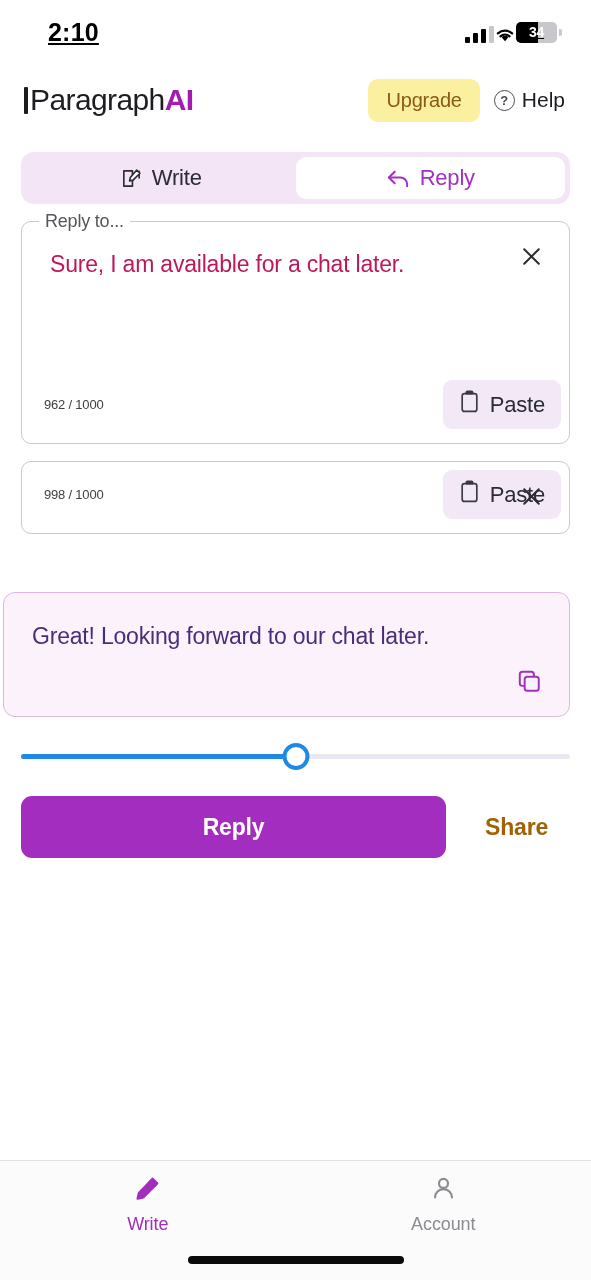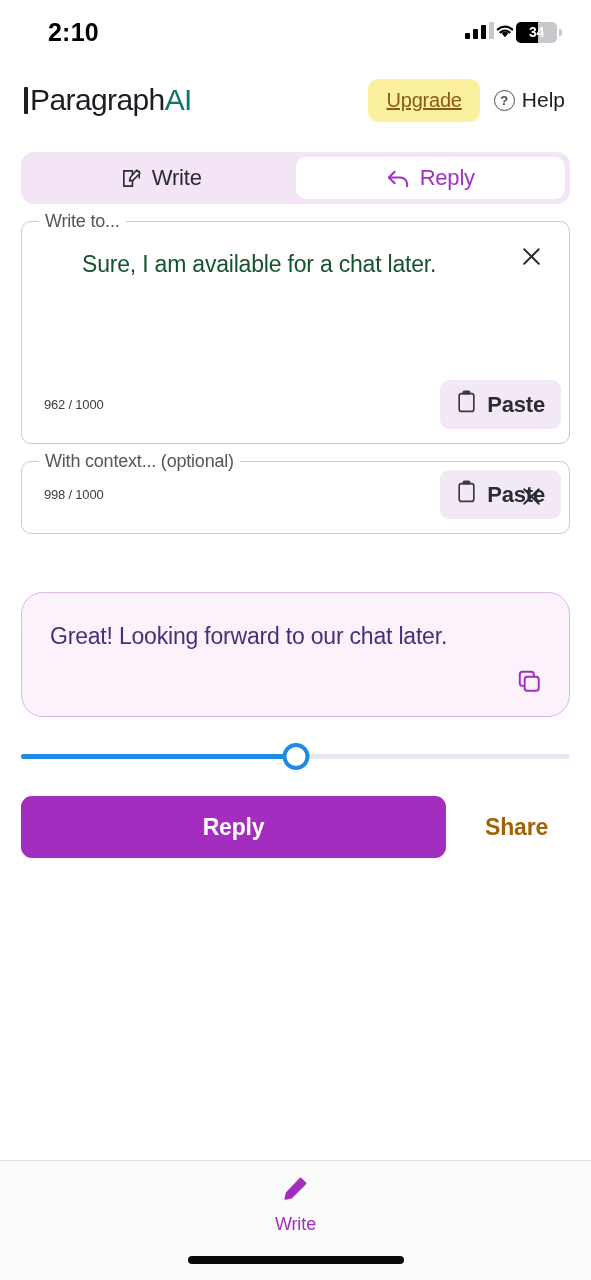--- a/index.html
+++ b/index.html
@@ -8,24 +8,24 @@
     background: #ffffff;
     font-family: "Liberation Sans", sans-serif;
     overflow: hidden;
   }
 
   .phone { position: relative; width: 591px; height: 1280px; background:#fff; }
 
   
   .statusbar {
     height: 64px; display: flex; align-items: center;
-    justify-content: space-between; padding: 0 34px 0 48px;
+    justify-content: space-between; padding: 0 34px 0 48px; text-decoration: underline;
   }
   .status-time { font-size: 25px; font-weight: 600; color:#000; letter-spacing:.2px; }
-  .status-right { display:flex; align-items:flex-start; }
+  .status-right { display:flex; align-items:flex-end; }
   .sig { display:flex; align-items:flex-end; gap:3px; height:17px; }
   .sig i { width:5px; background:#000; border-radius:1px; display:block; }
   .sig i:nth-child(1){height:6px;}
   .sig i:nth-child(2){height:10px;}
   .sig i:nth-child(3){height:14px;}
   .sig i:nth-child(4){height:17px;background:#c7c7cc;}
   .wifi { width:22px; height:17px; position:relative; }
   .batt {
     position:relative; width:41px; height:21px; border-radius:5px;
     background:#c7c7cc; display:flex; align-items:center;
@@ -45,27 +45,26 @@
   }
 
   
   .header {
     height: 72px; display:flex; align-items:center;
     padding: 0 24px; gap: 12px;
   }
   .logo { display:flex; align-items:center; font-size:30px; font-weight:500; letter-spacing:-.6px; }
   .logo .bar { width:4px; height:27px; background:#1c1c22; margin-right:2px; border-radius:1px;}
   .logo .p1 { color:#1c1c22; }
-  .logo .p2 { color:#0f766e; }
+  .logo .p2 { color:#a21caf;font-weight:bold; }
   .header-spacer { flex:1; }
   .upgrade-btn {
     background:#fbf0a0; color:#8a5a16; font-size:20px; font-weight:500;
     border:none; border-radius:10px; padding:10px 18px; cursor:pointer;
     letter-spacing:-.2px;
-    text-decoration:underline;
   }
   .help-btn {
     display:flex; align-items:center; gap:7px; background:none;
     border:none; cursor:pointer; color:#1c1c22; font-size:21px; padding:4px 2px;
   }
   .q-circle {
     width:21px; height:21px; border:1.8px solid #4a4a52; border-radius:50%;
     display:flex; align-items:center; justify-content:center;
     font-size:13px; font-weight:700; color:#4a4a52; line-height:1;
   }
@@ -86,41 +85,41 @@
   
   .field {
     position:relative; margin: 17px 21px 0 21px;
     border:1px solid #c9c9cf; border-radius:10px; background:#fff;
   }
   .field-legend {
     position:absolute; top:-11px; left:17px; background:#fff;
     padding:0 6px; font-size:18px; color:#55555d; letter-spacing:-.2px;
   }
   .field-body { padding: 26px 60px 0 28px; min-height:150px; }
-  .field-text { font-size:23px; color:#14532d; line-height:1.45; letter-spacing:-.2px;margin-left:32px; }
+  .field-text { font-size:23px; color:#be185d; line-height:1.45; letter-spacing:-.2px; }
   .field-close {
     position:absolute; top:16px; right:18px; width:40px; height:40px;
     background:none; border:none; cursor:pointer;
     display:flex; align-items:center; justify-content:center;
   }
   .field-footer {
     display:flex; align-items:center; justify-content:space-between;
     padding: 8px 8px 14px 22px;
   }
   .char-count { font-size:13px; color:#404040; letter-spacing:-.2px; }
   .paste-btn {
     display:flex; align-items:center; gap:10px; background:#f3e8f6;
     border:none; border-radius:9px; padding:10px 16px; cursor:pointer;
-    font-size:22px; color:#2b2b33; letter-spacing:-.2px;font-weight:bold;
+    font-size:22px; color:#2b2b33; letter-spacing:-.2px;
   }
 
   
   .result {
-    position:relative; margin: 58px 21px 0 21px; background:#fbf2fc;
-    border:1px solid #ddb6e6; border-radius:22px;
+    position:relative; margin: 58px 21px 0 3px; background:#fbf2fc;
+    border:1px solid #ddb6e6; border-radius:12px;
     padding: 27px 28px 20px 28px; min-height:125px;
   }
   .result-text { font-size:23px; color:#4a2d7a; line-height:1.4; letter-spacing:-.2px; }
   .copy-btn {
     position:absolute; right:20px; bottom:14px; width:40px; height:40px;
     background:none; border:none; cursor:pointer;
     display:flex; align-items:center; justify-content:center;
   }
 
   
@@ -237,21 +236,21 @@
         <svg width="25" height="23" viewBox="0 0 26 24" fill="none" stroke="#a42fc4" stroke-width="2.1" stroke-linecap="round" stroke-linejoin="round">
           <path d="M9 5 L3 11 L9 17"></path>
           <path d="M3 11 H15 a7 7 0 0 1 7 7 V20"></path>
         </svg>
       </span>
       <span>Reply</span>
     </button>
   </div>
 
   <div class="field">
-    <span class="field-legend">Write to...</span>
+    <span class="field-legend">Reply to...</span>
     <div class="field-body">
       <div class="field-text">Sure, I am available for a chat later.</div>
     </div>
     <button class="field-close">
       <span>
         <svg width="25" height="25" viewBox="0 0 24 24" fill="none" stroke="#2b2b33" stroke-width="1.9" stroke-linecap="round">
           <path d="M5 5 L19 19 M19 5 L5 19"></path>
         </svg>
       </span>
     </button>
@@ -263,21 +262,20 @@
             <rect x="3" y="3.5" width="14" height="17" rx="2.2"></rect>
             <path d="M7 3.5 V2.2 a1 1 0 0 1 1-1 h4 a1 1 0 0 1 1 1 V3.5z" fill="#3a3a42"></path>
           </svg>
         </span>
         <span>Paste</span>
       </button>
     </div>
   </div>
 
   <div class="field">
-    <span class="field-legend">With context... (optional)</span>
     <button class="field-close">
       <span>
         <svg width="25" height="25" viewBox="0 0 24 24" fill="none" stroke="#2b2b33" stroke-width="1.9" stroke-linecap="round">
           <path d="M5 5 L19 19 M19 5 L5 19"></path>
         </svg>
       </span>
     </button>
     <div class="field-footer">
       <span class="char-count">998 / 1000</span>
       <button class="paste-btn">
@@ -318,16 +316,25 @@
   <div class="bottomnav">
     <button class="navitem active">
       <span>
         <svg width="27" height="27" viewBox="0 0 24 24" fill="none" stroke="#a32dbe" stroke-width="2.1" stroke-linecap="round" stroke-linejoin="round">
           <path d="M16.5 3.4 L20.6 7.5 L8.2 19.9 L3.3 21 L4.4 16.1 Z" fill="#a32dbe"></path>
           <path d="M14.6 5.3 L18.7 9.4"></path>
         </svg>
       </span>
       <span class="navlabel">Write</span>
     </button>
+    <button class="navitem inactive">
+      <span>
+        <svg width="27" height="27" viewBox="0 0 24 24" fill="none" stroke="#8b8b92" stroke-width="1.9" stroke-linecap="round">
+          <circle cx="12" cy="7.5" r="4"></circle>
+          <path d="M4.5 20 a7.5 7.5 0 0 1 15 0"></path>
+        </svg>
+      </span>
+      <span class="navlabel">Account</span>
+    </button>
     <div class="home-indicator"></div>
   </div>
 
 </div>
 
 </body></html>

